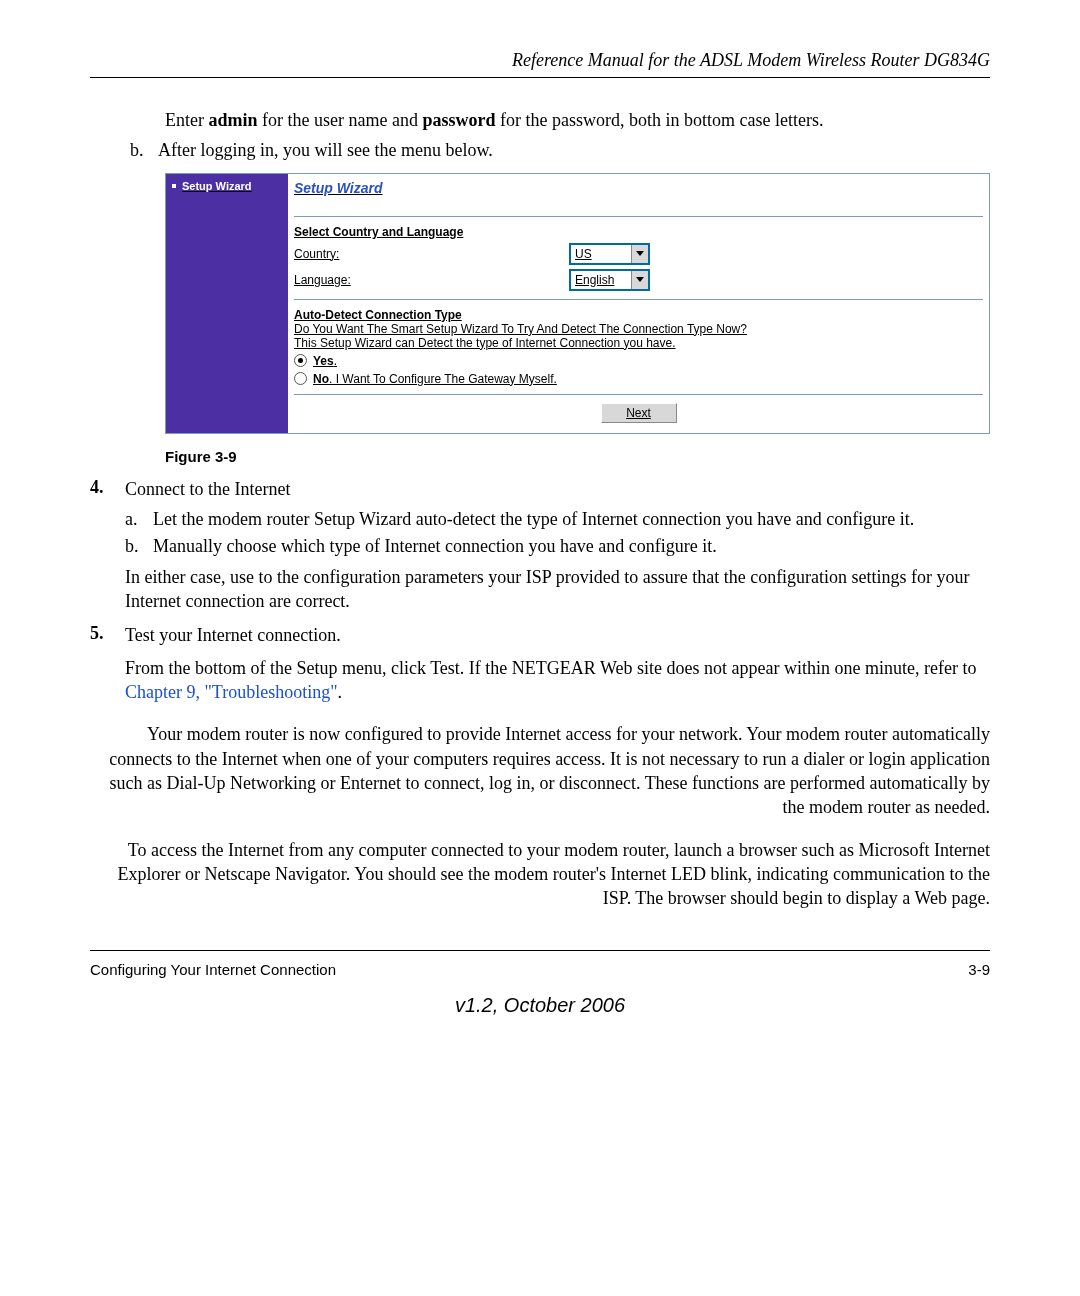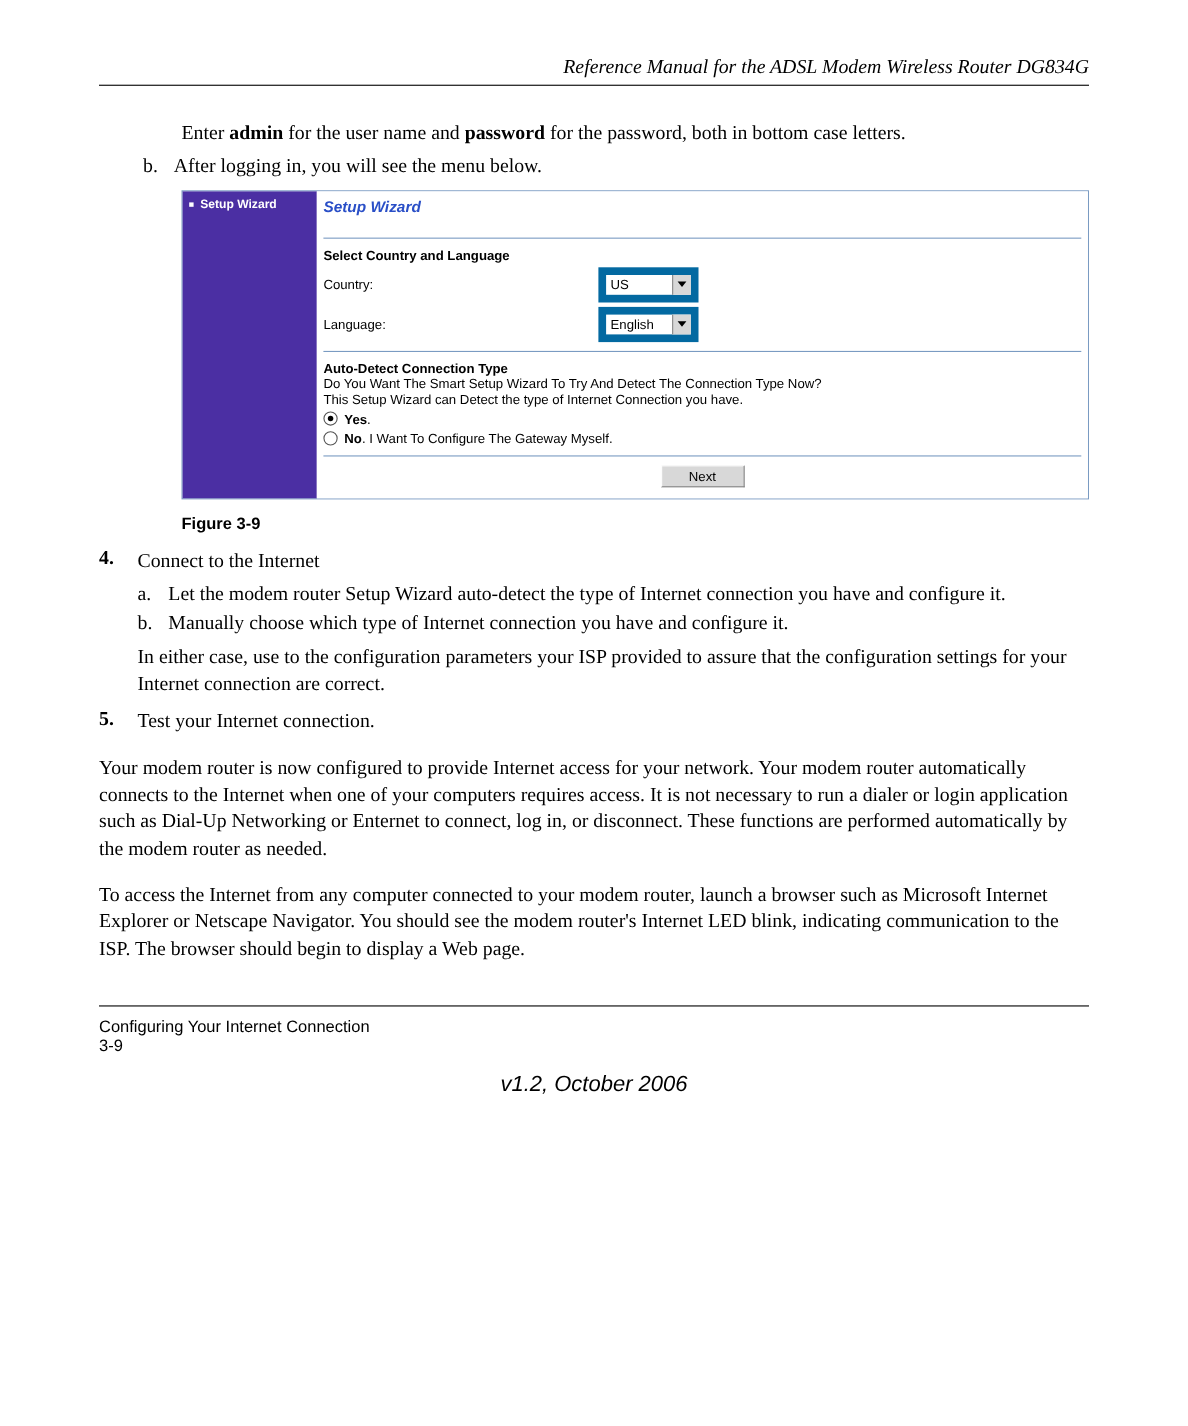--- a/index.html
+++ b/index.html
@@ -47,20 +47,21 @@
     width: 28px;
   }
   .figure {
     margin-left: 75px;
     margin-top: 10px;
     margin-bottom: 12px;
   }
   .figure-wrap {
     display: flex;
     border: 1px solid #7a9bc2;
+    text-decoration: underline;
   }
   .sidebar {
     width: 110px;
     background: #4b2fa3;
     color: #fff;
     font-family: Arial, Helvetica, sans-serif;
     font-size: 11px;
     font-weight: bold;
     padding: 6px 6px;
   }
@@ -92,24 +93,25 @@
   }
   .form-row {
     display: flex;
     align-items: center;
     margin-top: 4px;
   }
   .form-label { width: 250px; }
   .select {
     display: inline-flex;
     align-items: center;
-    border: 7px solid #0369a1;
+    border: 2px solid #0369a1;
     background: #fff;
     height: 18px;
     font-size: 12px;
+    margin-left: 25px;
   }
   .select .value { padding: 0 14px 0 4px; min-width: 42px; }
   .select .arrow {
     width: 16px; height: 100%;
     background: #d8d8d8;
     display: flex; align-items: center; justify-content: center;
     border-left: 1px solid #888;
   }
   .tri-down {
     width: 0; height: 0;
@@ -163,27 +165,27 @@
   }
   .sub-ol {
     margin-left: 35px;
     margin-top: 8px;
   }
   .sub-ol .row { display: flex; margin-bottom: 6px; }
   .sub-ol .marker { width: 28px; }
   .link { color: #1a4fd6; }
   .plain-p {
     line-height: 1.35;
+    text-align: right;
   }
   .footer-row {
     display: flex;
     justify-content: space-between;
     font-family: Arial, Helvetica, sans-serif;
     font-size: 15px;
-    flex-direction: column;
   }
   .footer-version {
     text-align: center;
     font-style: italic;
     font-family: Arial, Helvetica, sans-serif;
     font-size: 20px;
     margin-top: 16px;
   }
   .bold { font-weight: bold; }
 </style>
@@ -274,20 +276,23 @@
     </div>
   </div>
   <div class="body-para">In either case, use to the configuration parameters your ISP provided to assure that the configuration settings for your Internet connection are correct.</div>
 
   <div class="ol-main" style="margin-top:10px;">
     <div class="row">
       <div class="num">5.</div>
       <div class="content">Test your Internet connection.</div>
     </div>
   </div>
+  <div class="body-para">
+    <span>From the bottom of the Setup menu, click Test. If the NETGEAR Web site does not appear within one minute, refer to </span><span class="link">Chapter 9, "Troubleshooting"</span><span>.</span>
+  </div>
 
   <p class="plain-p">Your modem router is now configured to provide Internet access for your network. Your modem router automatically connects to the Internet when one of your computers requires access. It is not necessary to run a dialer or login application such as Dial-Up Networking or Enternet to connect, log in, or disconnect. These functions are performed automatically by the modem router as needed.</p>
   <p class="plain-p">To access the Internet from any computer connected to your modem router, launch a browser such as Microsoft Internet Explorer or Netscape Navigator. You should see the modem router's Internet LED blink, indicating communication to the ISP. The browser should begin to display a Web page.</p>
 
   <hr class="footer-rule">
   <div class="footer-row">
     <div>Configuring Your Internet Connection</div>
     <div>3-9</div>
   </div>
   <div class="footer-version">v1.2, October 2006</div>

